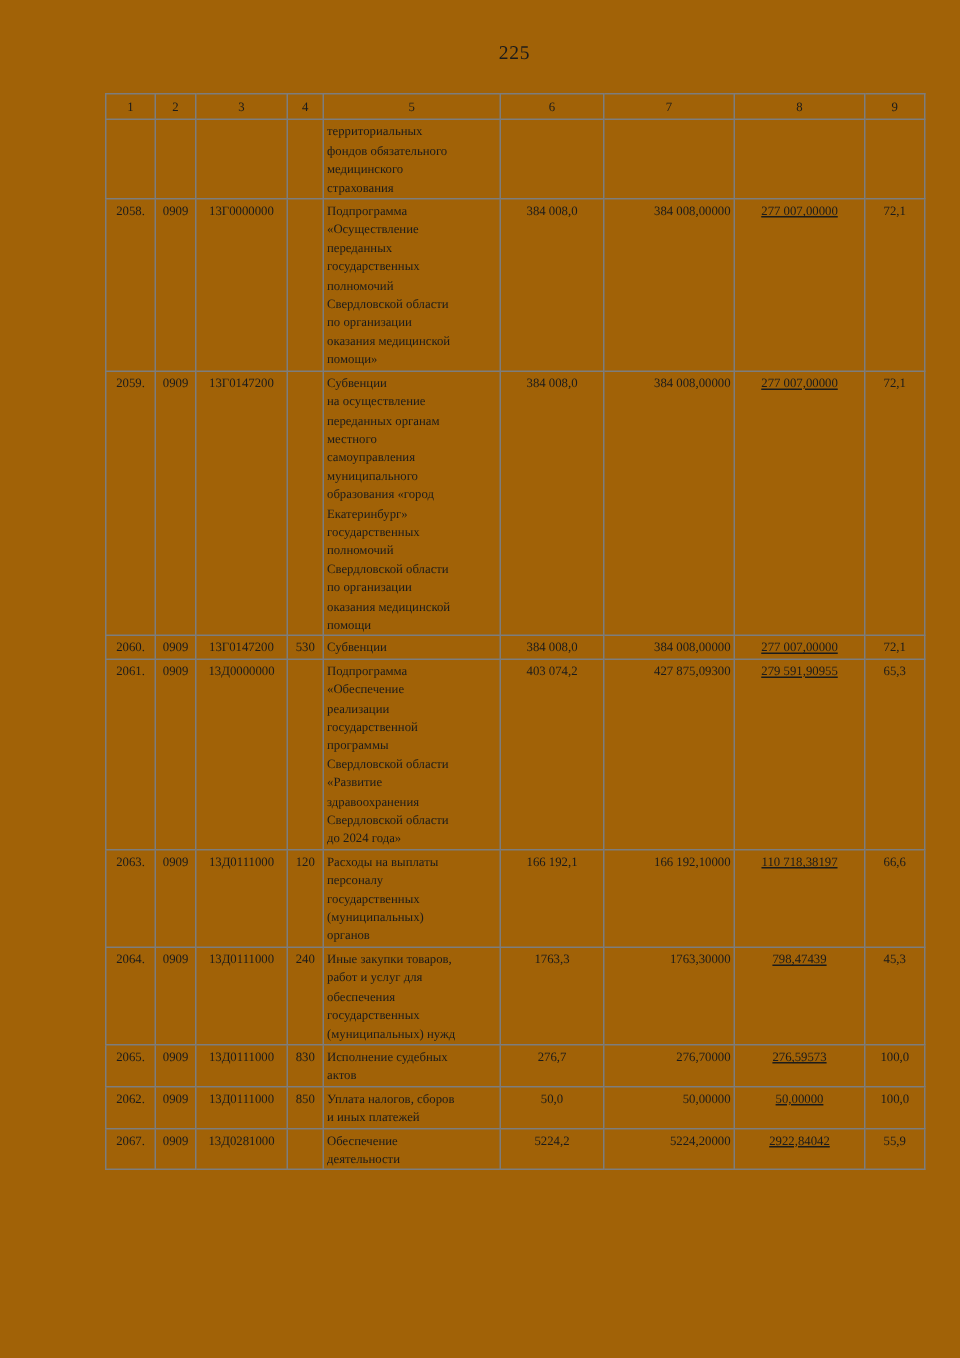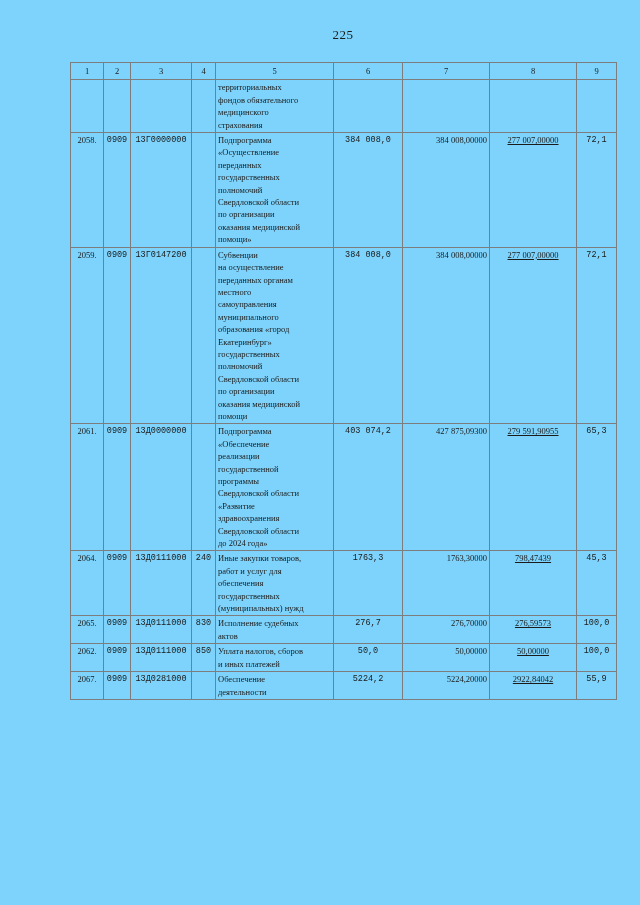--- a/index.html
+++ b/index.html
@@ -1,20 +1,20 @@
 <!DOCTYPE html>
 <html><head>
 <meta charset="utf-8">
 <style>
   html, body { margin: 0; padding: 0; background: #e8e8e8; }
   .page {
     position: relative;
     width: 640px;
     height: 905px;
-    background: #7dd3fc;
+    background: #a16207;
     font-family: "Liberation Serif", serif;
     color: #1b1b1b;
     overflow: hidden;
   }
   .page-number {
     position: absolute;
     top: 27px;
     left: 70px;
     width: 546px;
     text-align: center;
@@ -33,21 +33,21 @@
     border: 1px solid #7d7d7d;
     font-size: 8.5px;
     line-height: 12.4px;
     font-weight: normal;
     vertical-align: top;
     padding: 1px 2px;
     overflow: hidden;
   }
   table.budget th { text-align: center; padding: 2px 0; }
   td.c1 { text-align: center; }
-  td.c2, td.c3, td.c4, td.c6, td.c9 { text-align: center; font-family: Liberation Mono, monospace; }
+  td.c2, td.c3, td.c4, td.c6, td.c9 { text-align: center; }
   td.c5 { text-align: left; white-space: pre-line; }
   td.c7 { text-align: right; padding-right: 8px; }
   td.c8 { text-align: center; padding-right: 14px; text-decoration: underline; }
 </style>
 </head>
 <body>
 
 <div class="page">
   <div class="page-number">225</div>
 
@@ -128,38 +128,64 @@
 Свердловской области
 по организации
 оказания медицинской
 помощи</td>
           <td class="c6">384 008,0</td>
           <td class="c7">384 008,00000</td>
           <td class="c8">277 007,00000</td>
           <td class="c9">72,1</td>
         </tr>
         <tr>
+          <td class="c1">2060.</td>
+          <td class="c2">0909</td>
+          <td class="c3">13Г0147200</td>
+          <td class="c4">530</td>
+          <td class="c5">Субвенции</td>
+          <td class="c6">384 008,0</td>
+          <td class="c7">384 008,00000</td>
+          <td class="c8">277 007,00000</td>
+          <td class="c9">72,1</td>
+        </tr>
+        <tr>
           <td class="c1">2061.</td>
           <td class="c2">0909</td>
           <td class="c3">13Д0000000</td>
           <td class="c4"></td>
           <td class="c5">Подпрограмма
 «Обеспечение
 реализации
 государственной
 программы
 Свердловской области
 «Развитие
 здравоохранения
 Свердловской области
 до 2024 года»</td>
           <td class="c6">403 074,2</td>
           <td class="c7">427 875,09300</td>
           <td class="c8">279 591,90955</td>
           <td class="c9">65,3</td>
+        </tr>
+        <tr>
+          <td class="c1">2063.</td>
+          <td class="c2">0909</td>
+          <td class="c3">13Д0111000</td>
+          <td class="c4">120</td>
+          <td class="c5">Расходы на выплаты
+персоналу
+государственных
+(муниципальных)
+органов</td>
+          <td class="c6">166 192,1</td>
+          <td class="c7">166 192,10000</td>
+          <td class="c8">110 718,38197</td>
+          <td class="c9">66,6</td>
         </tr>
         <tr>
           <td class="c1">2064.</td>
           <td class="c2">0909</td>
           <td class="c3">13Д0111000</td>
           <td class="c4">240</td>
           <td class="c5">Иные закупки товаров,
 работ и услуг для
 обеспечения
 государственных

